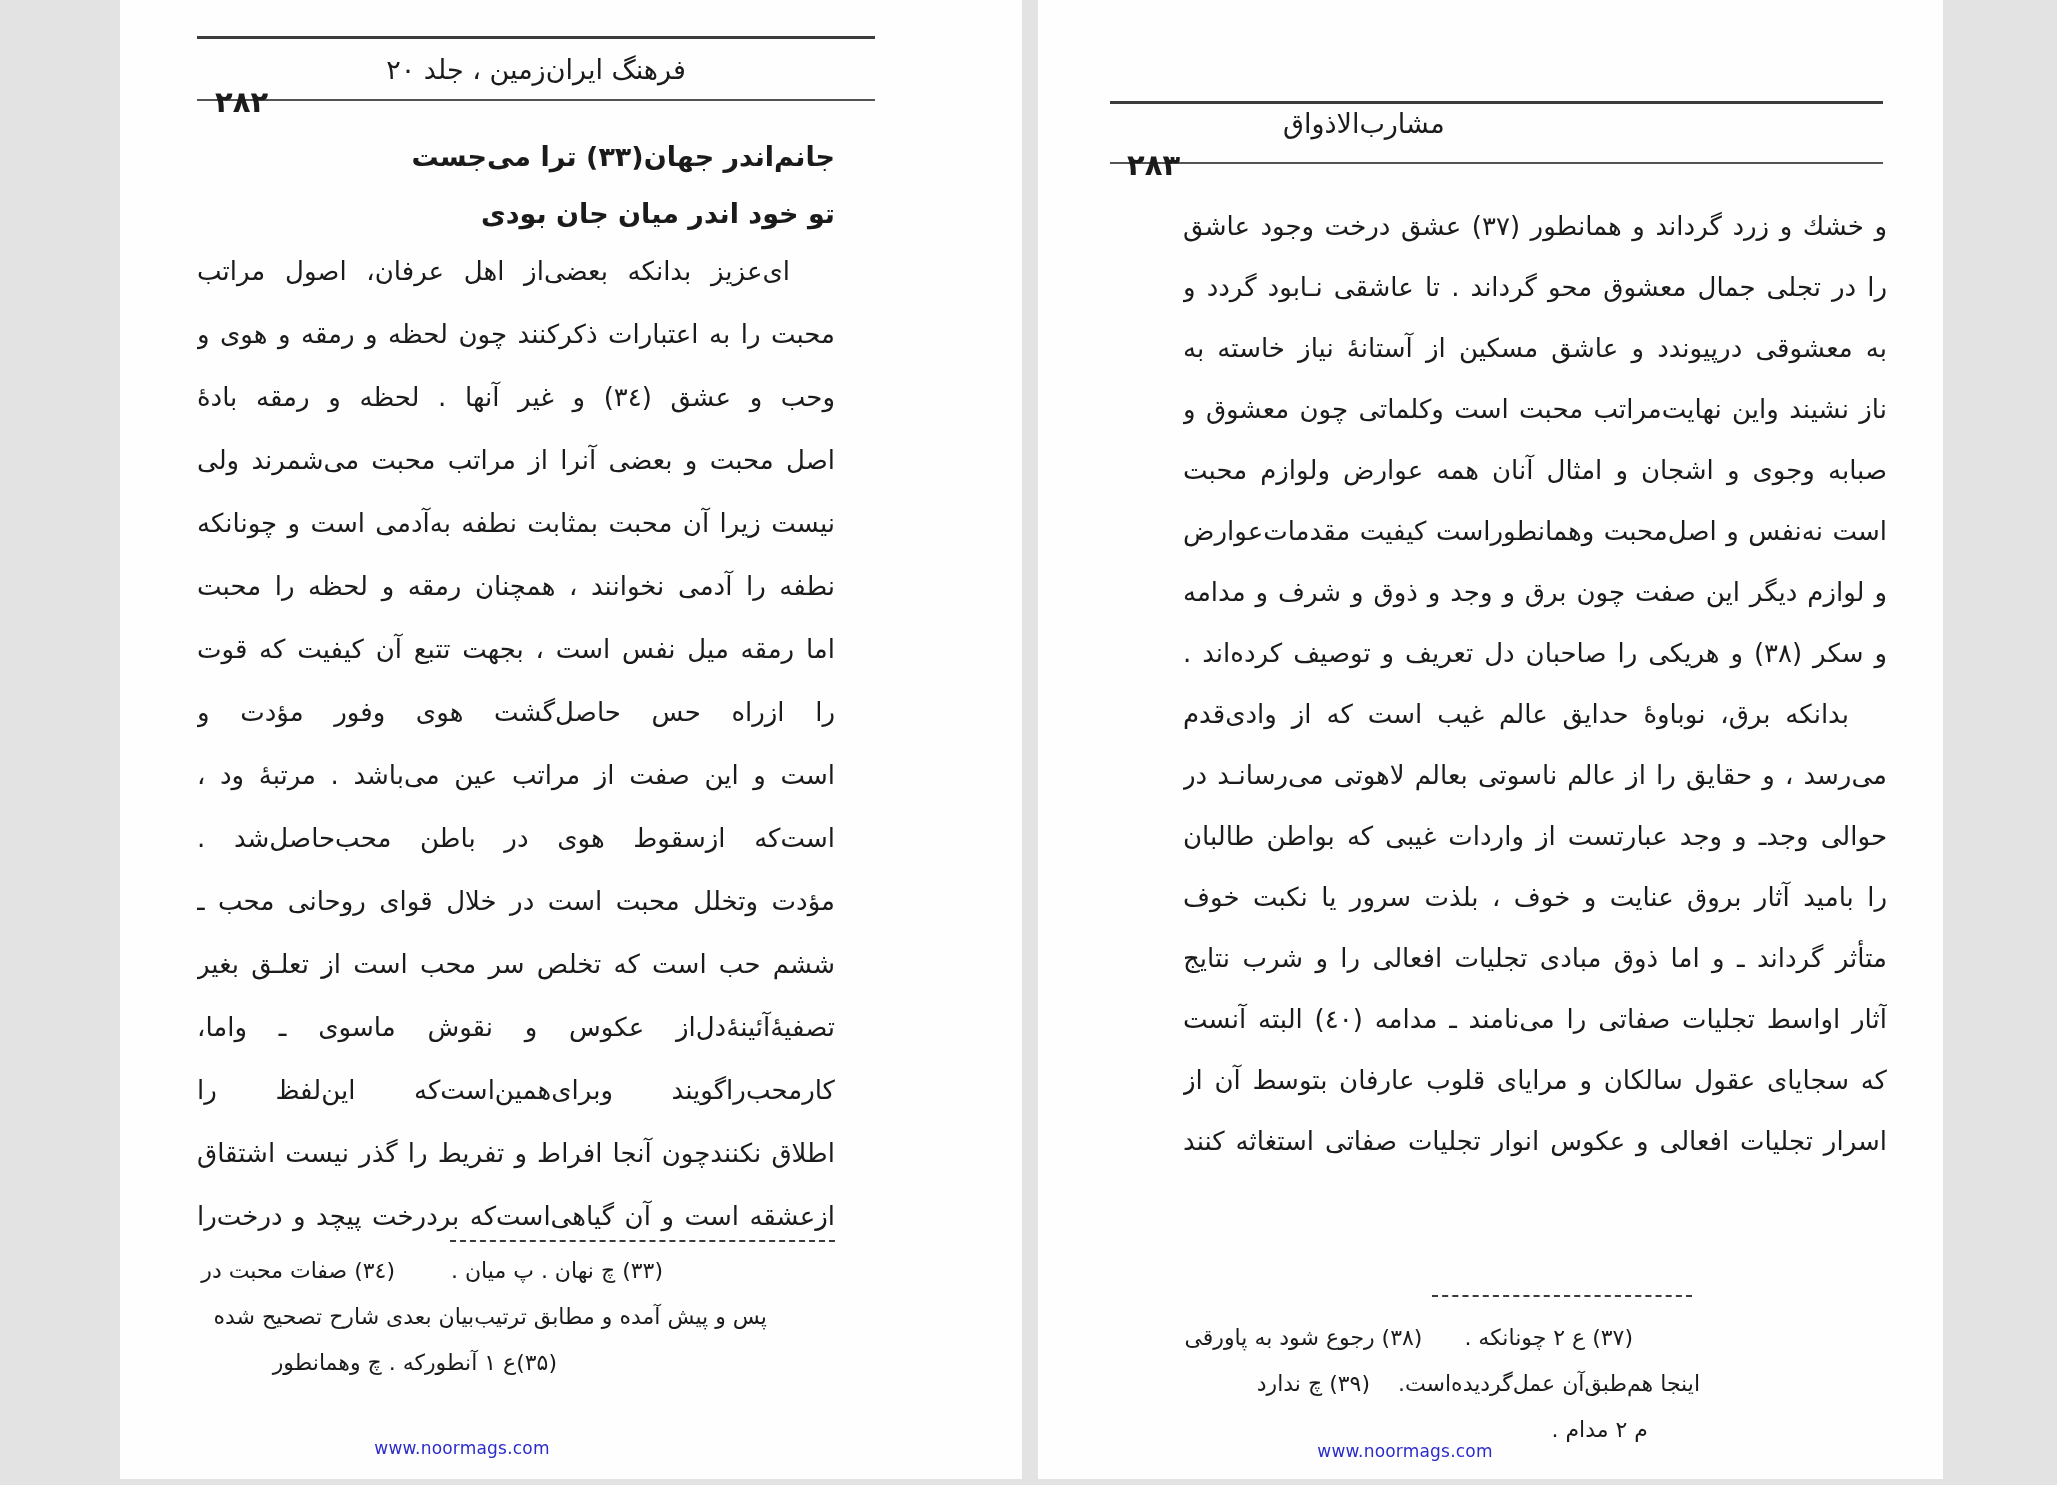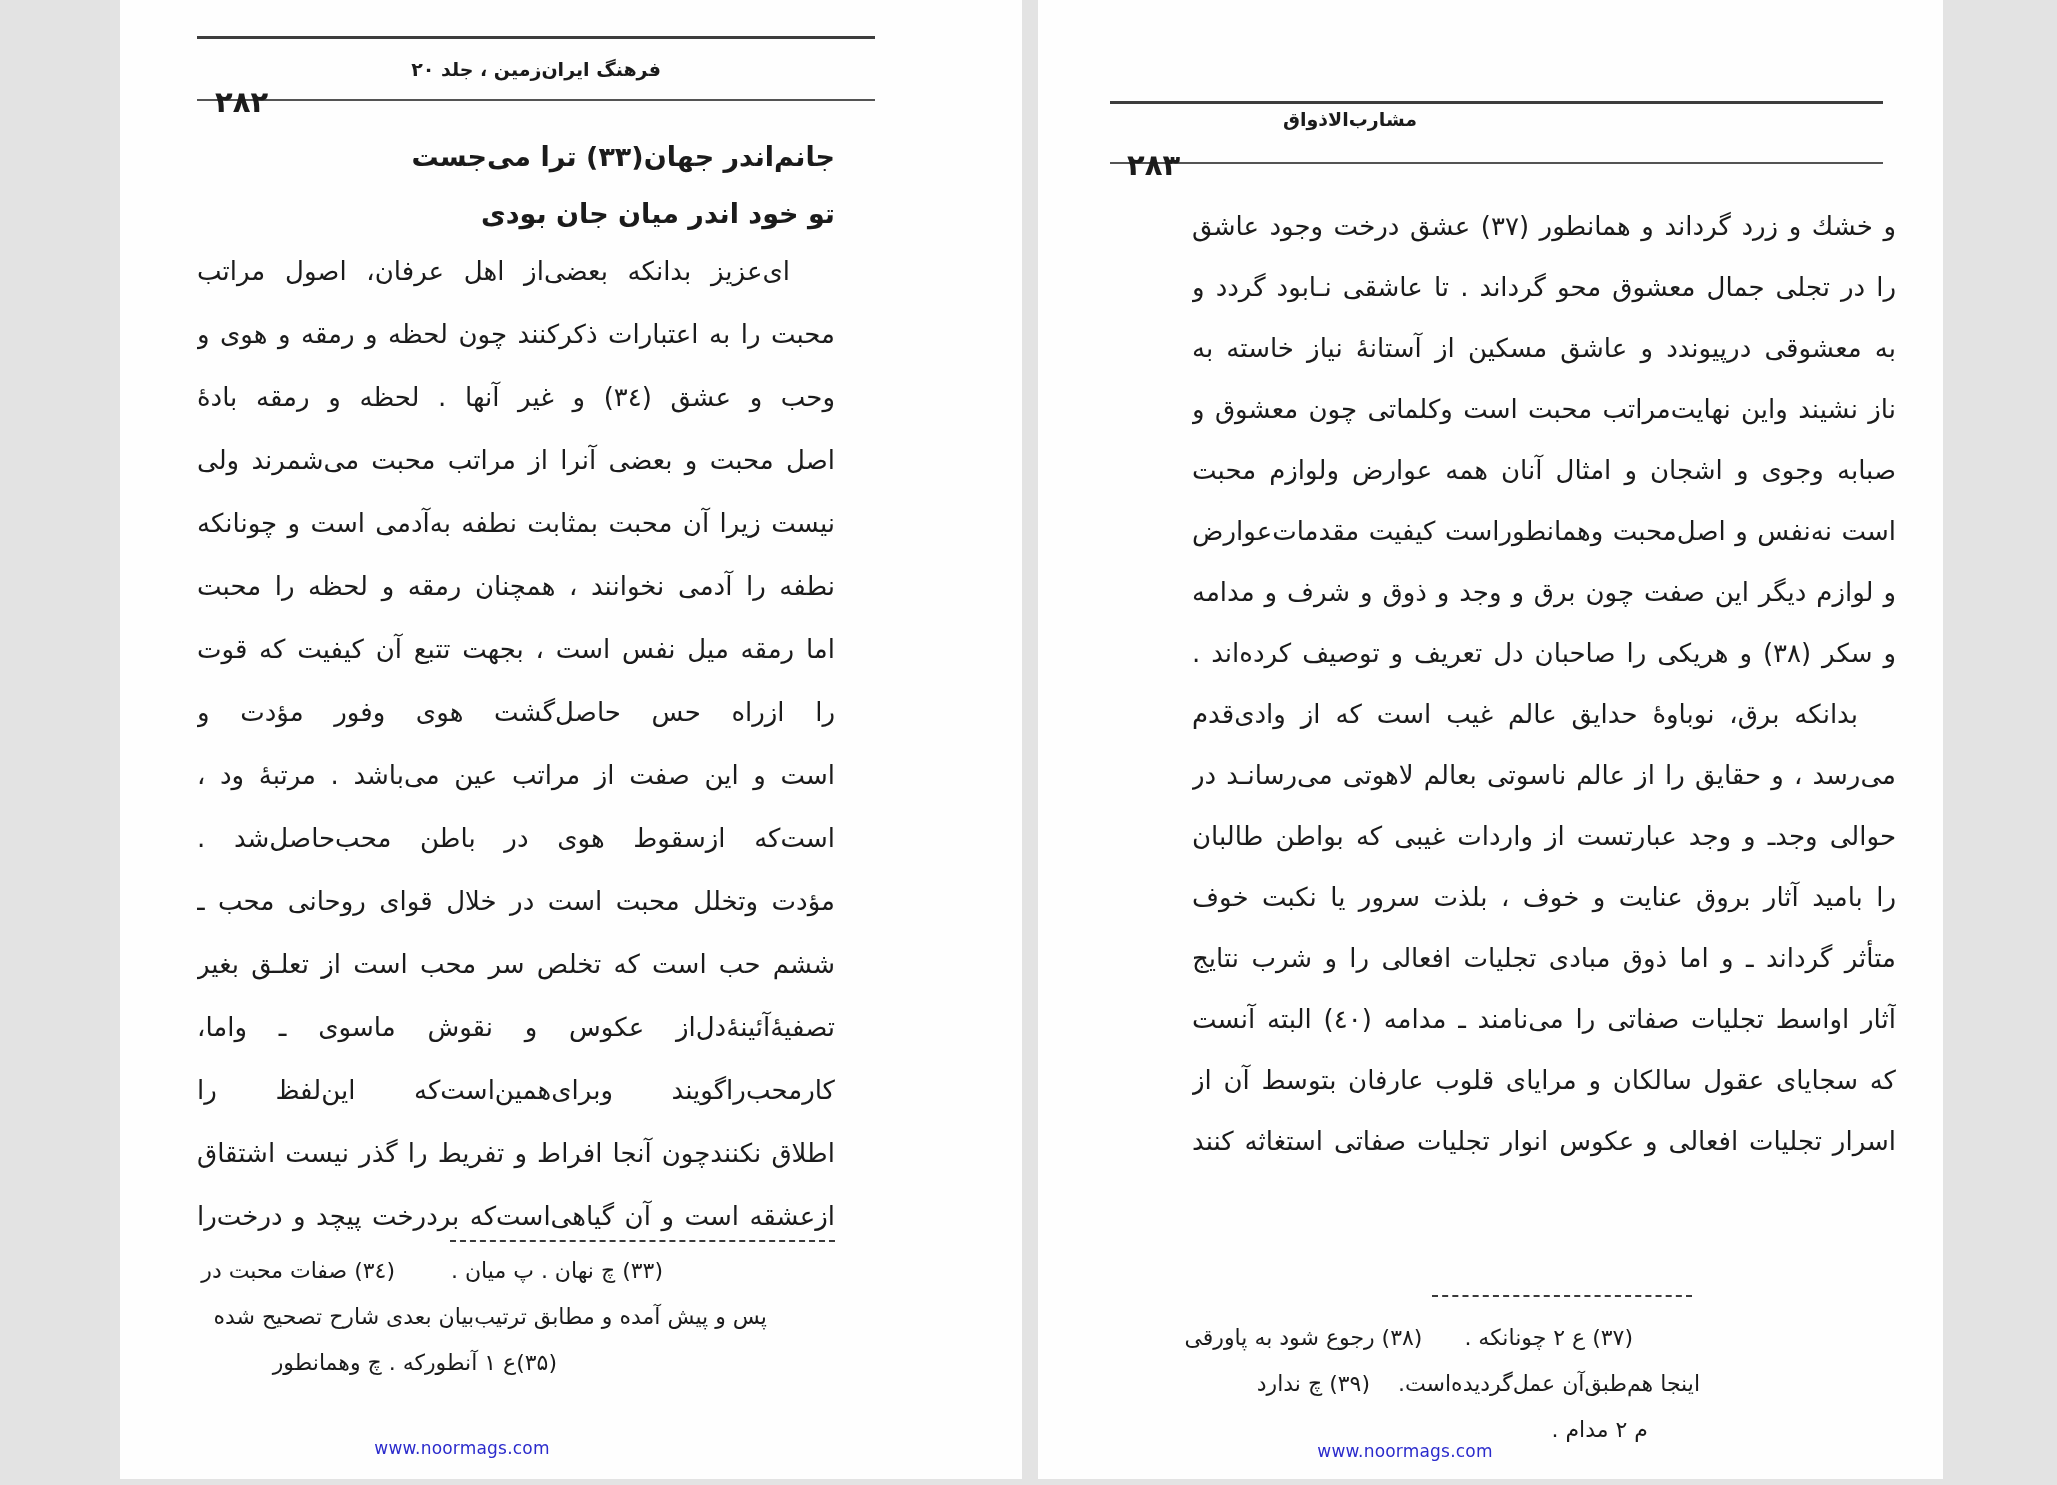--- a/index.html
+++ b/index.html
@@ -25,21 +25,21 @@
   }
   #speckles-left  { left:998px;  width:26px; }
   #speckles-right { left:1044px; width:34px; background-size: 11px 17px; }
 
   .rule   { height:3px; background:var(--ink); opacity:.85; }
   .rule2  { height:2px; background:var(--ink); opacity:.75; }
 
   
   .lp-header { position:absolute; left:77px; top:36px; width:678px; }
   .lp-header .hrow { position:relative; height:60px; display:flex; align-items:center; justify-content:center; }
-  .hdr-title { font-size:19px; font-weight:bold; letter-spacing:.5px; }
+  .hdr-title { font-size:27px; font-weight:normal; letter-spacing:.5px; }
   .hdr-num   { position:absolute; top:14px; font-size:29px; font-weight:bold;margin-top:32px; }
   .lp-header .hdr-num { left:18px; }   
 
   .lp-poem { position:absolute; left:77px; width:638px; text-align:right; font-size:27px; font-weight:bold;margin-top:8px; }
   #lp-poem-a { top:133px; padding-right:6px; }
   #lp-poem-b { top:190px; padding-right:258px; }
 
   .lp-body { position:absolute; left:77px; top:240px; width:638px; font-size:26px; }
   .bl { height:63px; line-height:62px; text-align:justify; text-align-last:justify; text-justify:inter-word; overflow:hidden; }
   .indent-l { padding-right:45px; }
@@ -49,21 +49,21 @@
   .fnl { height:46px; line-height:45px; overflow:hidden; }
   #lp-fn-0 { padding-right:104px; }
   #lp-fn-2 { padding-right:210px; }
 
   
   .rp-header { position:absolute; left:72px; top:101px; width:773px; }
   .rp-header .hrow { position:relative; height:58px; }
   .rp-header .hdr-title { position:absolute; left:173px; top:4px; }
   .rp-header .hdr-num   { left:17px; top:12px; }
 
-  .rp-body { position:absolute; left:154px; top:196px; width:704px; font-size:26px; }
+  .rp-body { position:absolute; left:145px; top:196px; width:704px; font-size:26px; }
   .blr { height:61px; line-height:60px; text-align:justify; text-align-last:justify; text-justify:inter-word; overflow:hidden; }
   .indent-r { padding-right:38px; }
 
   .rp-fnrule { position:absolute; left:394px; top:1295px; width:260px; border-top:2px dashed #3a3a3a; }
   .rp-fns { position:absolute; left:145px; top:1315px; width:517px; font-size:22px; text-align:right; }
   #rp-fn-0 { padding-right:67px; }
   #rp-fn-2 { padding-right:52px; }
 
   
   .noormags {

